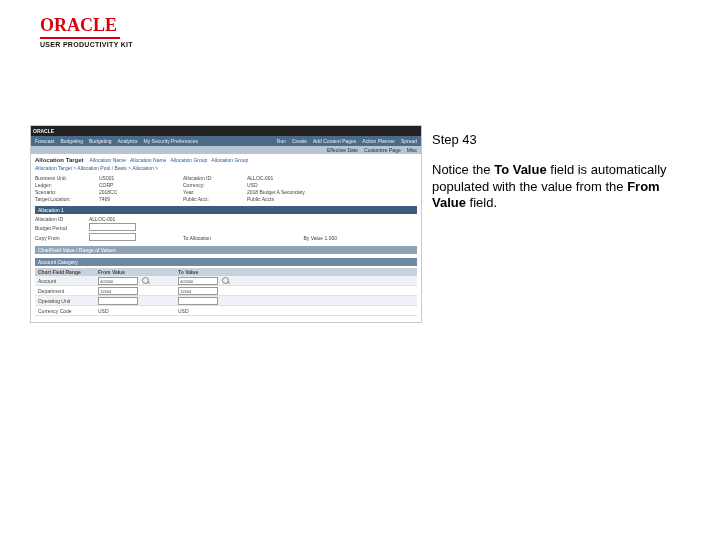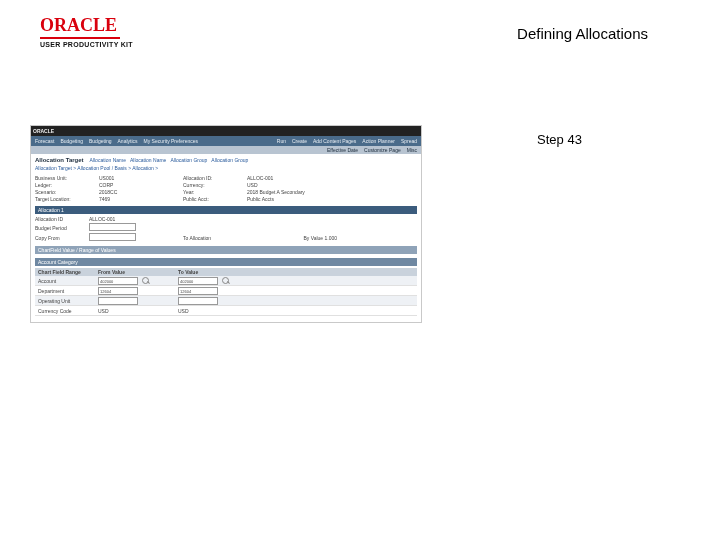--- a/index.html
+++ b/index.html
@@ -29,33 +29,32 @@
   .tbl{margin-top:2px;}
   .tbl .hrow{background:#c9d2dc;display:grid;grid-template-columns:60px 80px 80px;height:8px;align-items:center;padding:0 3px;font-weight:bold;}
   .tbl .drow{display:grid;grid-template-columns:60px 80px 80px;height:9px;align-items:center;padding:0 3px;border-bottom:1px solid #e0e0e0;}
   .tbl .drow.alt{background:#eef1f5;}
   .cell-inp{display:inline-flex;align-items:center;gap:2px;}
   .cell-inp .inp{min-width:38px;}
   .mag{display:inline-block;width:5px;height:5px;border:1px solid #888;border-radius:50%;position:relative;}
   .mag::after{content:"";position:absolute;width:3px;height:1px;background:#888;left:4px;top:4px;transform:rotate(45deg);}
   .instructions{position:absolute;left:432px;top:132px;width:255px;font-size:13px;line-height:1.25;}
   .instructions p{margin:0 0 14px 0;}
-  .step{font-size:13px;text-align:center;}
+  .step{font-size:13px;}
 </style>
 </head>
 <body>
 
 <div class="page">
   <div class="logo-block">
     <div class="logo-word">ORACLE</div>
     <div class="logo-underline"></div>
     <div class="logo-sub">USER PRODUCTIVITY KIT</div>
   </div>
 
-  <div class="heading">Defining Allocations</div>
 
   <div class="screenshot">
     <div class="ss-top">
       <span class="brand">ORACLE</span>
     </div>
     <div class="ss-nav">
       <span>Forecast</span>
       <span>Budgeting</span>
       <span>Budgeting</span>
       <span>Analytics</span>
@@ -159,14 +158,17 @@
           <div>Currency Code</div>
           <div>USD</div>
           <div>USD</div>
         </div>
       </div>
     </div>
   </div>
 
   <div class="instructions">
     <p class="step">Step 43</p>
+    <p>
+      <span>Notice the </span><b>To Value</b><span> field is automatically populated with the value from the </span><b>From Value</b><span> field.</span>
+    </p>
   </div>
 </div>
 
 </body></html>

